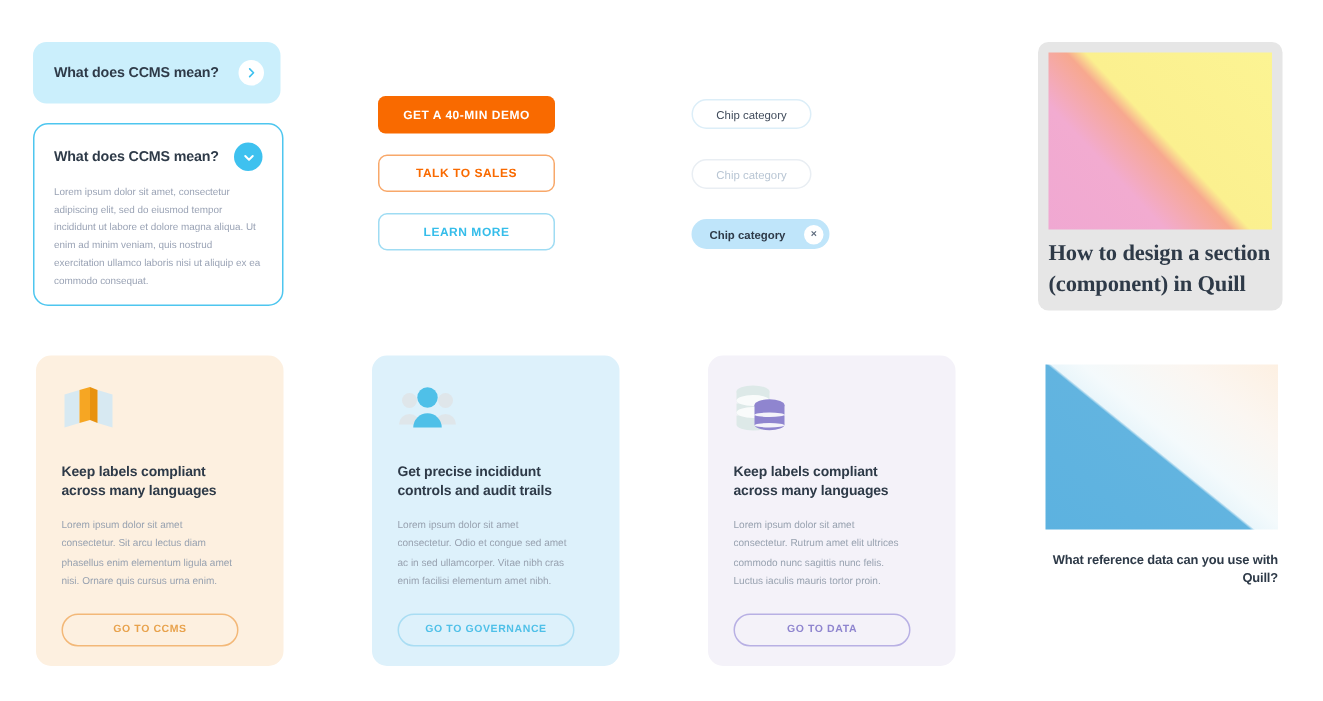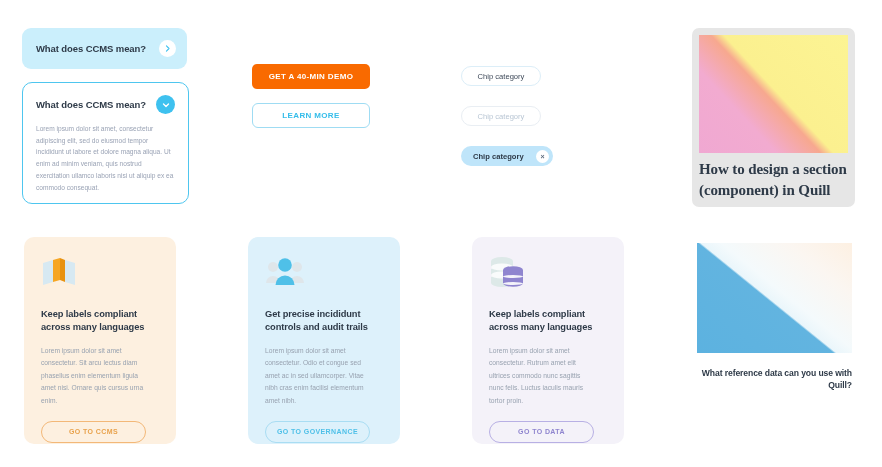--- a/index.html
+++ b/index.html
@@ -144,21 +144,21 @@
   }
   .img-card-plain .cap {
     margin-top: 14px;
     font-size: 8.6px; font-weight: bold; color: #2e3a48;
     line-height: 1.42; letter-spacing: -0.1px; text-align: right;
   }
 
   
   .fcard {
     position: absolute; top: 237px;
-    width: 152px; height: 207px;
+    width: 165px; height: 207px;
     border-radius: 10px;
     padding: 19px 30px 0 17px;
   }
   .fcard-1 { left: 24px; background: #fdf0e0; }
   .fcard-2 { left: 248px; background: #ddf1fb; }
   .fcard-3 { left: 472px; background: #f4f2f9; }
 
   .fcard .icon-wrap { height: 40px; margin-bottom: 12px; }
   .fcard .f-title {
     font-size: 9.3px; font-weight: bold; color: #2e3a48;
@@ -201,20 +201,21 @@
         <svg class="chev-svg" width="10" height="10" viewBox="0 0 12 12">
           <path d="M3 4.8 L6 7.8 L9 4.8" fill="none" stroke="#ffffff" stroke-width="1.6" stroke-linecap="round" stroke-linejoin="round"></path>
         </svg>
       </span>
     </div>
     <div class="q-body">Lorem ipsum dolor sit amet, consectetur adipiscing elit, sed do eiusmod tempor incididunt ut labore et dolore magna aliqua. Ut enim ad minim veniam, quis nostrud exercitation ullamco laboris nisi ut aliquip ex ea commodo consequat.</div>
   </div>
 
   <div class="btn-stack">
     <div class="btn btn-primary">GET A 40-MIN DEMO</div>
+    <div class="btn btn-secondary">TALK TO SALES</div>
     <div class="btn btn-tertiary">LEARN MORE</div>
   </div>
 
   <div class="chip-stack">
     <div class="chip chip-default">
       <span>Chip category</span>
     </div>
     <div class="chip chip-disabled">
       <span>Chip category</span>
     </div>

